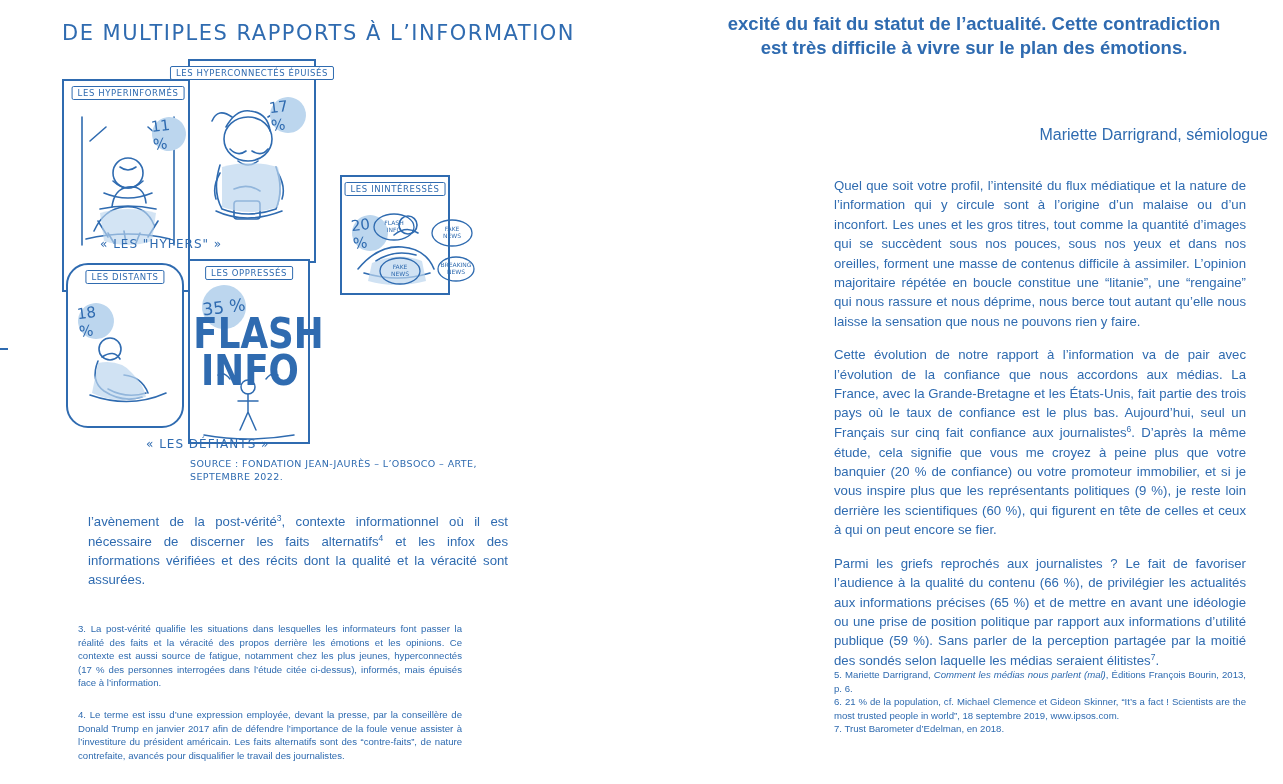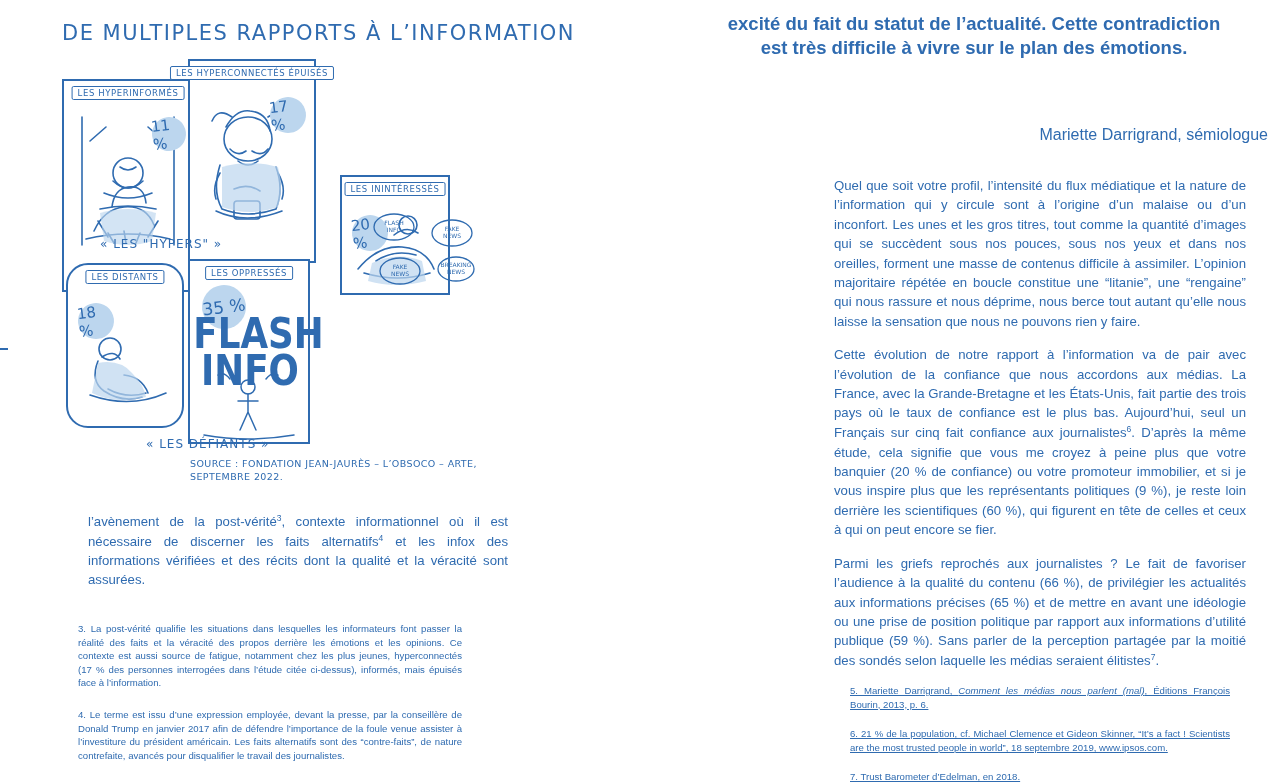--- a/index.html
+++ b/index.html
@@ -193,21 +193,21 @@
   .footnotes-right {
     position: absolute;
     left: 174px;
     top: 668px;
     width: 412px;
     font-size: 9.6px;
     line-height: 1.42;
     color: #2f6bb0;
     text-align: justify;
   }
-  .footnotes-right p { margin: 16px; text-decoration: underline; }
+  .footnotes-right p { margin: 0; }
   .footnotes-right em { font-style: italic; }
 </style>
 </head>
 <body>
 
 <div class="page">
 
   <div class="left-col">
 
     <div class="tick-left"></div>

